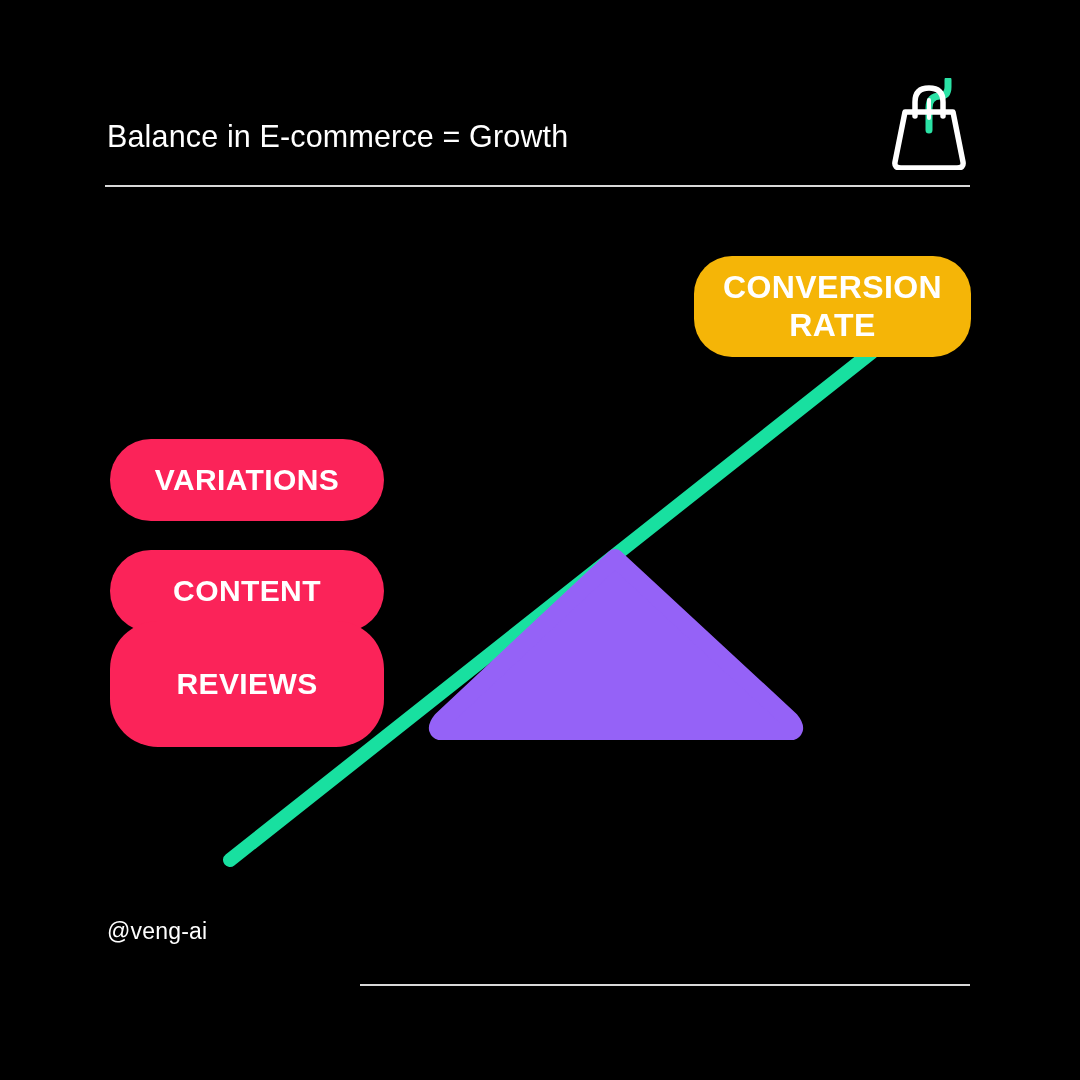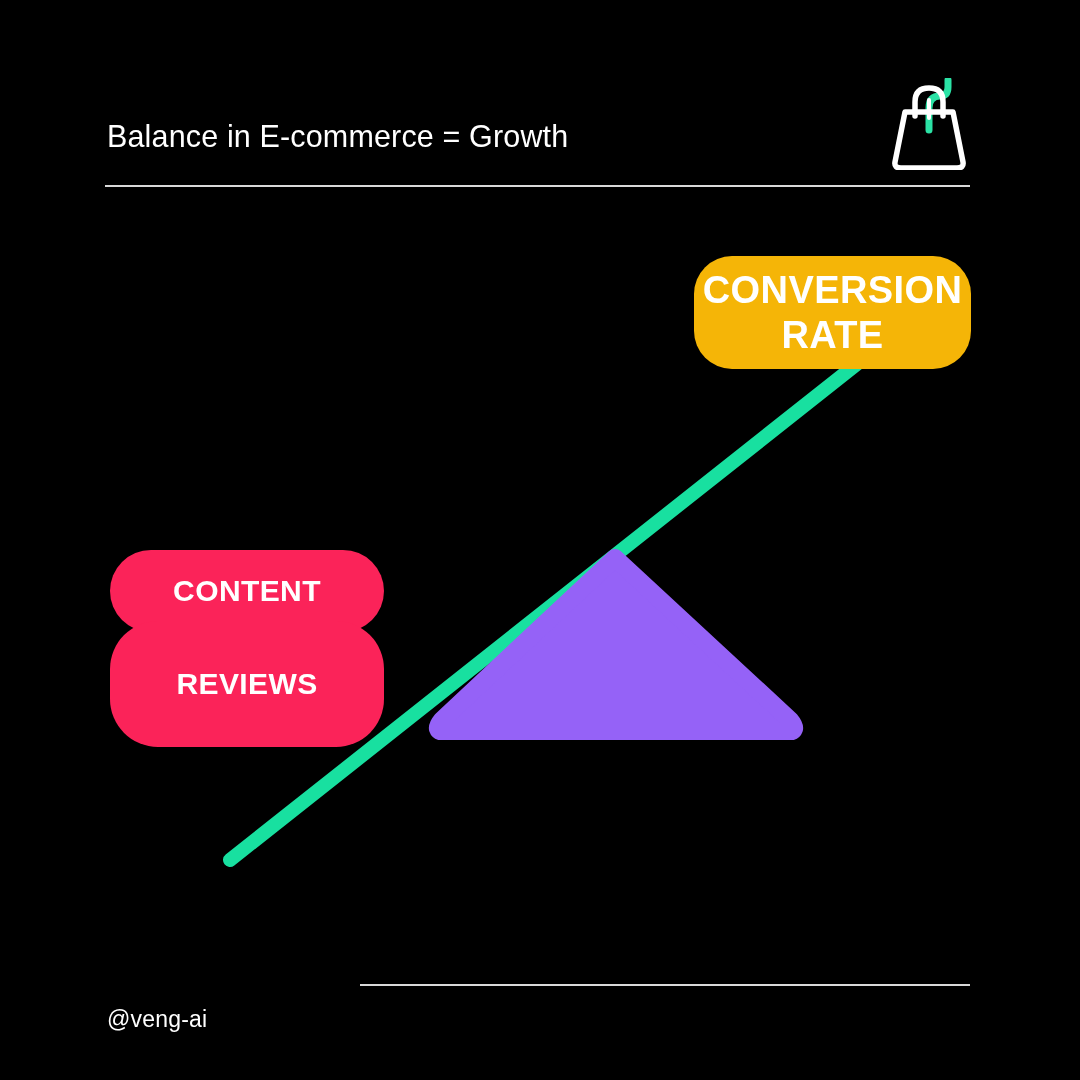--- a/index.html
+++ b/index.html
@@ -102,33 +102,33 @@
   }
   .pill-variations { top: 439px; height: 82px; }
   .pill-content    { top: 550px; height: 82px; }
   .pill-reviews    { top: 621px; height: 126px; }
   .pill-price      { top: 731px; height: 110px; border-radius: 55px; }
 
   .pill-conversion {
     left: 694px;
     top: 256px;
     width: 277px;
-    height: 113px;
+    height: 101px;
     background: #F5B507;
     border-radius: 38px;
-    font-size: 38px;
+    font-size: 32px;
     line-height: 1.16;
     padding: 0 14px;
   }
 
   
   .footer-handle {
     position: absolute;
     left: 107px;
-    top: 1006px;
+    top: 918px;
     font-size: 23px;
     font-weight: 400;
     letter-spacing: 0.2px;
     color: #ffffff;
     white-space: nowrap;
   }
   .footer-rule {
     position: absolute;
     left: 360px;
     top: 984px;
@@ -164,20 +164,23 @@
     <svg class="beam" viewBox="0 0 1080 1080" xmlns="http://www.w3.org/2000/svg">
       <line x1="230" y1="860" x2="872" y2="352" stroke="#18E0A0" stroke-width="14" stroke-linecap="round"></line>
     </svg>
 
     <div class="fulcrum">
       <svg viewBox="0 0 376 192" xmlns="http://www.w3.org/2000/svg">
         <path d="M187 10 L362 172 Q372 184 358 184 L18 184 Q4 184 14 172 Z" fill="#9562F7" stroke="#9562F7" stroke-width="18" stroke-linejoin="round"></path>
       </svg>
     </div>
 
+    <div class="pill pill-left pill-variations">
+      <span>VARIATIONS</span>
+    </div>
 
     <div class="pill pill-left pill-content">
       <span>CONTENT</span>
     </div>
 
     <div class="pill pill-left pill-reviews">
       <span>REVIEWS</span>
     </div>
 
 

